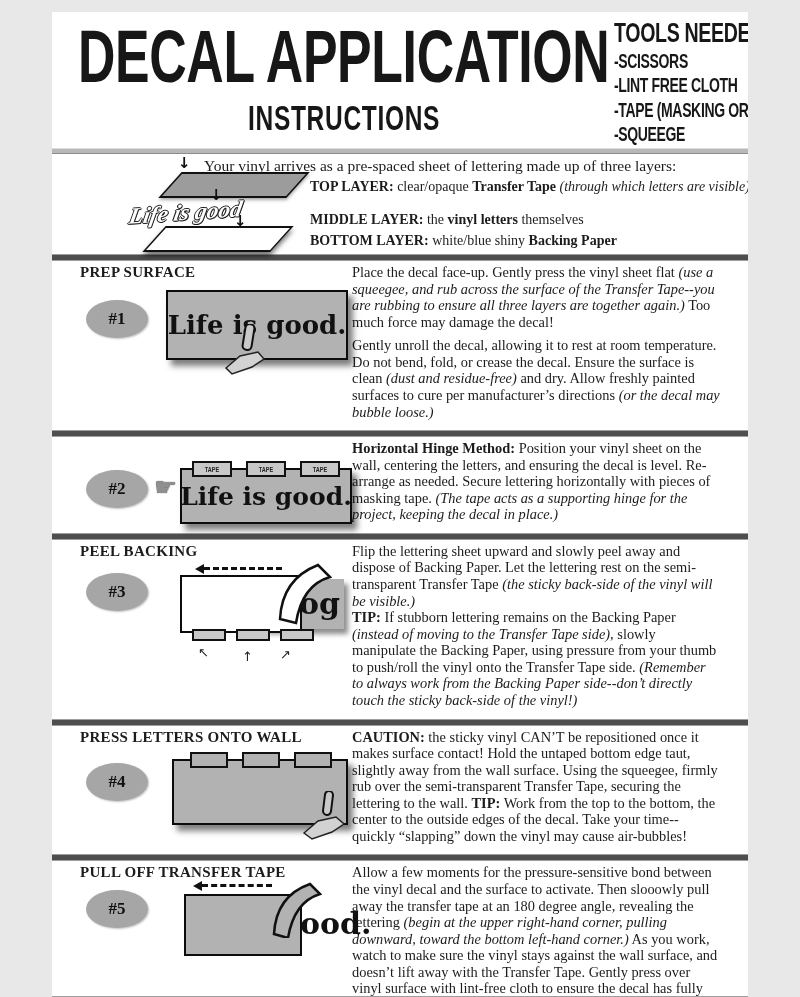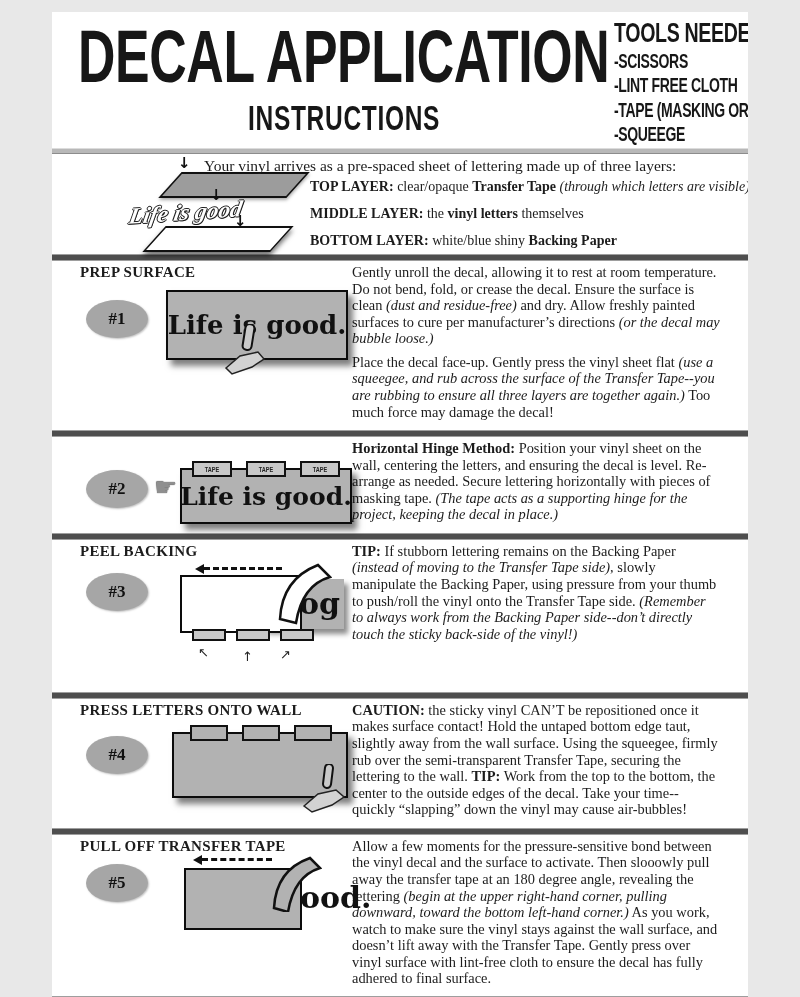--- a/index.html
+++ b/index.html
@@ -94,41 +94,41 @@
     <div class="layer-diagram">
       <span class="darrow" style="left:86px;top:-6px;">↓</span>
       <div class="sheet top"></div>
       <span class="darrow" style="left:118px;top:26px;">↓</span>
       <div class="script-word">Life is good</div>
       <span class="darrow" style="left:142px;top:52px;">↓</span>
       <div class="sheet bottom"></div>
     </div>
     <div class="layers-intro">Your vinyl arrives as a pre-spaced sheet of lettering made up of three layers:</div>
     <div class="layer-line" style="top:25px;"><span style="font-weight: bold;">TOP LAYER:</span><span> clear/opaque </span><span style="font-weight: bold;">Transfer Tape</span><span style="font-style: italic;"> (through which letters are visible)</span></div>
-    <div class="layer-line" style="top:52px;"><span style="font-weight: bold;">MIDDLE LAYER:</span><span> the </span><span style="font-weight: bold;">vinyl letters</span><span> themselves</span></div>
+    <div class="layer-line" style="top:58px;"><span style="font-weight: bold;">MIDDLE LAYER:</span><span> the </span><span style="font-weight: bold;">vinyl letters</span><span> themselves</span></div>
     <div class="layer-line" style="top:79px;"><span style="font-weight: bold;">BOTTOM LAYER:</span><span> white/blue shiny </span><span style="font-weight: bold;">Backing Paper</span></div>
   </div>
 
   <div class="divider"></div>
 
   <div class="step">
     <div class="step-left" style="height:136px;">
       <div class="step-heading">PREP SURFACE</div>
       <div class="num-oval" style="top:36px;">#1</div>
       <div class="decal-box" style="left:86px;top:26px;width:178px;height:66px;">
         <span class="decal-text" style="font-size:26px;">Life is good.</span>
       </div>
       <svg width="52" height="52" style="position:absolute;left:140px;top:60px;">
         <rect x="24" y="0" width="9" height="26" rx="4" fill="#c9c9c9" stroke="#111" stroke-width="2" transform="rotate(9 28 13)"></rect>
         <path d="M6 44 L20 32 L38 28 L44 35 L32 43 L12 50 Z" fill="#d2d2d2" stroke="#222" stroke-width="1.5"></path>
       </svg>
     </div>
     <div class="step-body">
+      <p><span>Place the decal face-up. Gently press the vinyl sheet flat </span><span style="font-style: italic;">(use a squeegee, and rub across the surface of the Transfer Tape--you are rubbing to ensure all three layers are together again.)</span><span> Too much force may damage the decal!</span></p>
       <p><span>Gently unroll the decal, allowing it to rest at room temperature. Do not bend, fold, or crease the decal. Ensure the surface is clean </span><span style="font-style: italic;">(dust and residue-free)</span><span> and dry. Allow freshly painted surfaces to cure per manufacturer’s directions </span><span style="font-style: italic;">(or the decal may bubble loose.)</span></p>
-      <p><span>Place the decal face-up. Gently press the vinyl sheet flat </span><span style="font-style: italic;">(use a squeegee, and rub across the surface of the Transfer Tape--you are rubbing to ensure all three layers are together again.)</span><span> Too much force may damage the decal!</span></p>
     </div>
   </div>
 
   <div class="divider"></div>
 
   <div class="step">
     <div class="step-left" style="height:84px;">
       <div class="num-oval" style="top:30px;">#2</div>
       <span class="hand-glyph" style="position:absolute;left:74px;top:32px;font-size:26px;">☛</span>
       <div class="decal-box" style="left:100px;top:28px;width:168px;height:52px;">
@@ -166,20 +166,21 @@
         <div class="dash-arrow" style="left:24px;top:6px;width:78px;"></div>
         <div class="tape-tab" style="left:12px;top:68px;width:30px;height:8px;"></div>
         <div class="tape-tab" style="left:56px;top:68px;width:30px;height:8px;"></div>
         <div class="tape-tab" style="left:100px;top:68px;width:30px;height:8px;"></div>
         <span class="small-arrow" style="left:18px;top:84px;">↖</span>
         <span class="small-arrow" style="left:62px;top:88px;">↑</span>
         <span class="small-arrow" style="left:100px;top:86px;">↗</span>
       </div>
     </div>
     <div class="step-body">
+      <p style="margin-bottom:0;"><span>Flip the lettering sheet upward and slowly peel away and dispose of Backing Paper. Let the lettering rest on the semi-transparent Transfer Tape </span><span style="font-style: italic;">(the sticky back-side of the vinyl will be visible.)</span></p>
       <p><span style="font-weight: bold;">TIP:</span><span> If stubborn lettering remains on the Backing Paper </span><span style="font-style: italic;">(instead of moving to the Transfer Tape side)</span><span>, slowly manipulate the Backing Paper, using pressure from your thumb to push/roll the vinyl onto the Transfer Tape side. </span><span style="font-style: italic;">(Remember to always work from the Backing Paper side--don’t directly touch the sticky back-side of the vinyl!)</span></p>
     </div>
   </div>
 
   <div class="divider"></div>
 
   <div class="step">
     <div class="step-left" style="height:114px;">
       <div class="step-heading">PRESS LETTERS ONTO WALL</div>
       <div class="num-oval" style="top:34px;">#4</div>

